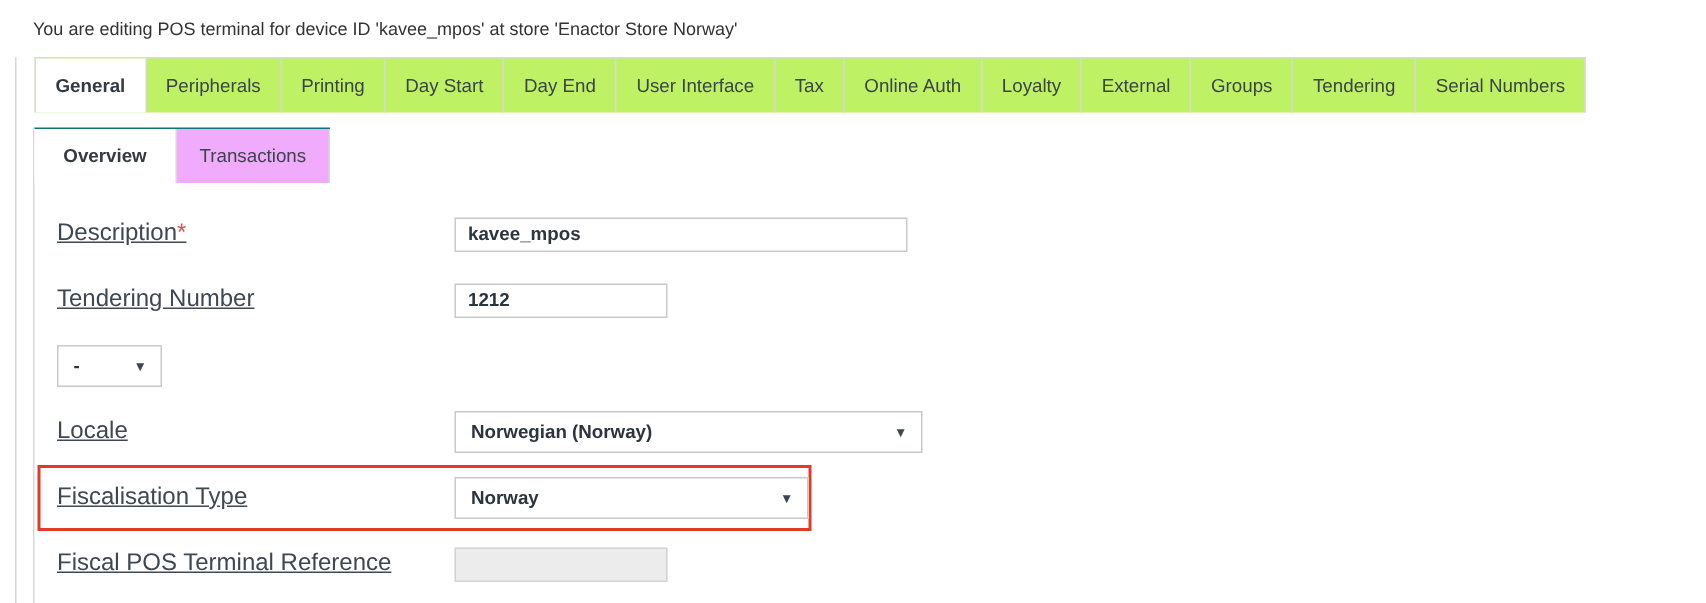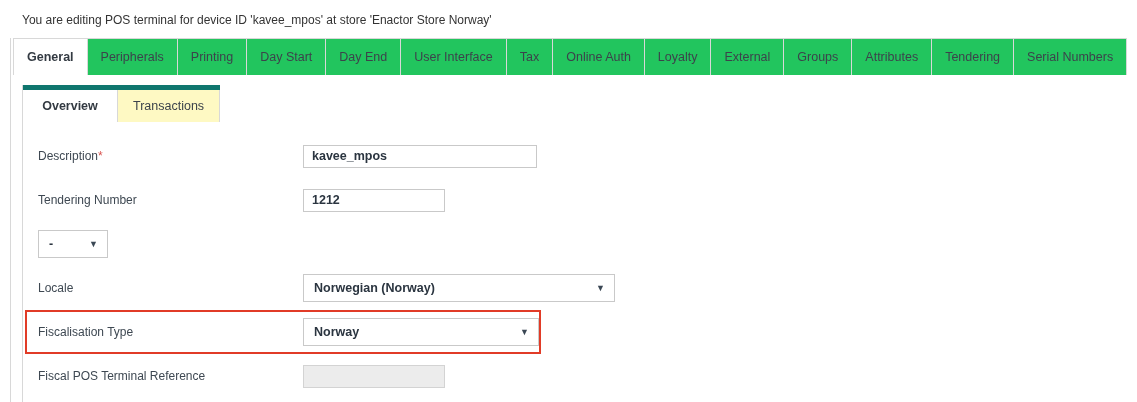--- a/index.html
+++ b/index.html
@@ -11,59 +11,59 @@
   .header{height:38px;box-sizing:border-box;padding:10px 0 0 22px;}
   .header span{font-size:12px;color:#333333;}
 
   .outer-panel{
     margin-left:10px;border-left:1px solid #d8d8d8;
     height:364px;box-sizing:border-box;
   }
 
   
   .tabstrip{
-    display:inline-flex;margin-left:2px;height:37px;
-    background:#22c55e;border-top:1px solid #d8d8d8;box-sizing:border-box;
+    display:inline-flex;margin-left:12px;height:37px;
+    background:#bef264;border-top:1px solid #d8d8d8;box-sizing:border-box;
     vertical-align:top;
   }
   .tab{
     display:flex;align-items:center;justify-content:center;
     padding:0 13px;font-size:12.5px;color:#3c434b;cursor:pointer;
     border-right:1px solid #d8d8d8;white-space:nowrap;
   }
   .tab:first-child{border-left:1px solid #d8d8d8;}
   .tab.active{background:#ffffff;font-weight:bold;color:#333a42;}
 
   
   .inner-panel{
     margin-left:11px;margin-top:10px;border-left:1px solid #d8d8d8;
     height:317px;box-sizing:border-box;
   }
-  .subtabstrip{display:inline-flex;height:37px;border-top:5px solid #0f766e;box-sizing:border-box;vertical-align:top;justify-content:flex-end;}
+  .subtabstrip{display:inline-flex;height:37px;border-top:1px solid #0f766e;box-sizing:border-box;vertical-align:top;justify-content:flex-end;}
   .subtab{
     display:flex;align-items:center;justify-content:center;
     padding:0 15px;font-size:12.5px;color:#3c434b;cursor:pointer;
-    border-right:1px solid #d8d8d8;white-space:nowrap;background:#fef9c3;
+    border-right:1px solid #d8d8d8;white-space:nowrap;background:#f0abfc;
     min-width:64px;
   }
   .subtab.active{background:#ffffff;font-weight:bold;color:#333a42;}
 
   
   .form{padding:12px 0 0 15px;}
   .row{display:flex;align-items:center;min-height:44px;}
-  .label{flex:0 0 265px;font-size:12px;color:#3e4852;}
+  .label{flex:0 0 265px;font-size:16px;color:#3e4852;text-decoration:underline;}
   .req{color:#d9534f;}
 
   .ti{
     height:23px;box-sizing:border-box;border:1px solid #c9c9c9;background:#ffffff;
     font-family:"Liberation Sans","DejaVu Sans",sans-serif;
     font-size:12.5px;font-weight:bold;color:#2b3540;padding:0 8px;outline:none;
   }
   .ti:disabled{background:#ececec;border-color:#d3d3d3;}
-  .w273{width:234px;} .w142{width:142px;} .w312{width:312px;} .w268{width:268px;gap:32px;} .w70{width:70px;}
+  .w273{width:302px;} .w142{width:142px;} .w312{width:312px;} .w268{width:268px;gap:32px;} .w70{width:70px;}
 
   .select{
     height:28px;box-sizing:border-box;border:1px solid #c9c9c9;background:#ffffff;
     display:flex;align-items:center;justify-content:space-between;
     padding:0 9px 0 10px;cursor:pointer;
   }
   .select .val{font-size:12.5px;font-weight:bold;color:#2b3540;white-space:nowrap;}
   .select .arrow{font-size:9px;color:#3a4754;line-height:1;}
 
   .highlight{
@@ -86,21 +86,20 @@
     <div class="tab">Peripherals</div>
     <div class="tab">Printing</div>
     <div class="tab">Day Start</div>
     <div class="tab">Day End</div>
     <div class="tab">User Interface</div>
     <div class="tab">Tax</div>
     <div class="tab">Online Auth</div>
     <div class="tab">Loyalty</div>
     <div class="tab">External</div>
     <div class="tab">Groups</div>
-    <div class="tab">Attributes</div>
     <div class="tab">Tendering</div>
     <div class="tab">Serial Numbers</div>
   </div>
 
   <div class="inner-panel">
 
     <div class="subtabstrip">
       <div class="subtab active">Overview</div>
       <div class="subtab">Transactions</div>
     </div>

